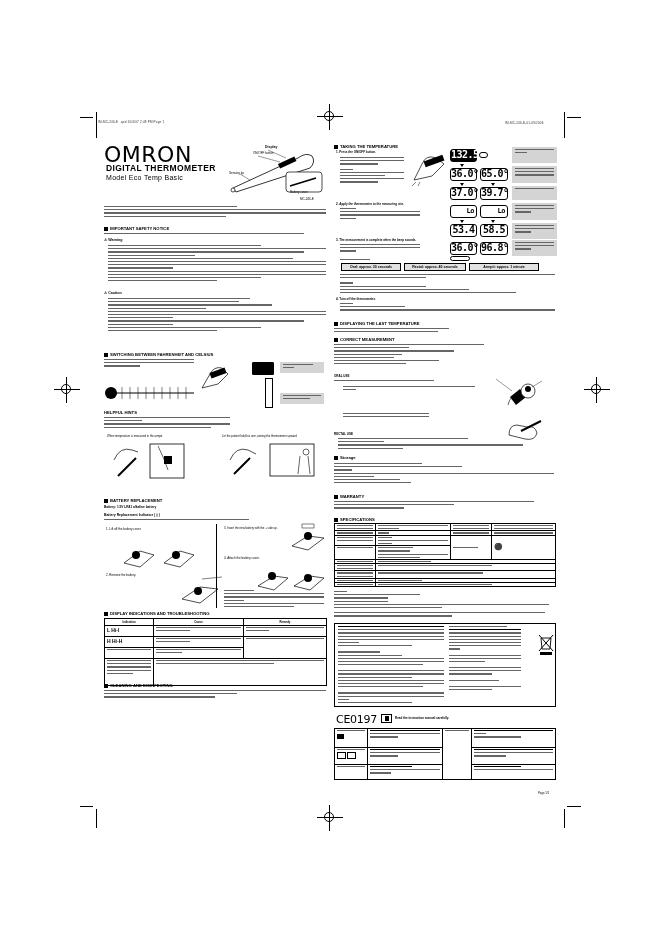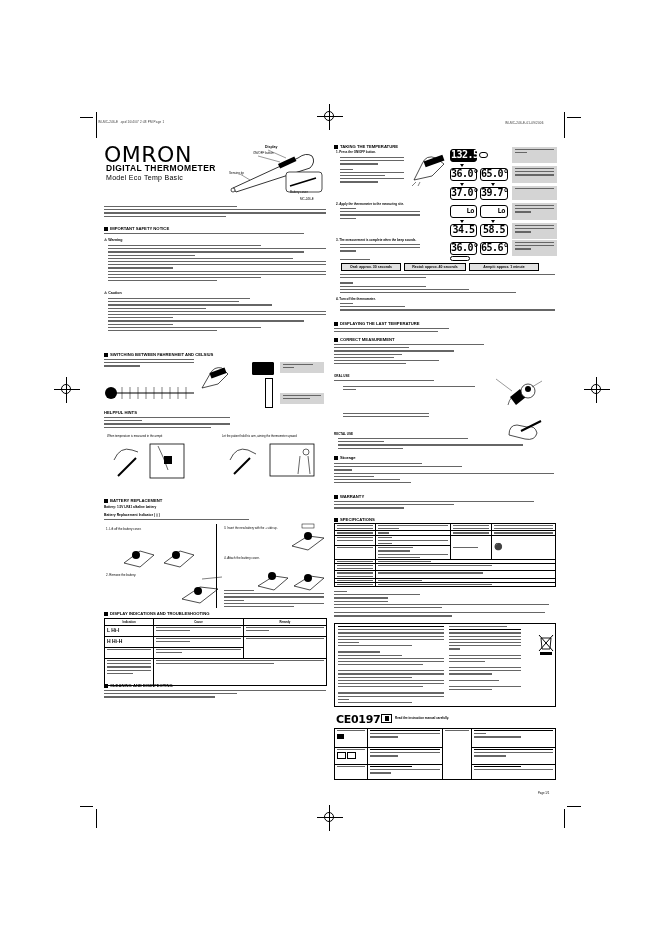--- a/index.html
+++ b/index.html
@@ -24,21 +24,21 @@
   .box{border:1px solid #000;box-sizing:border-box;}
   .grey{background:#d4d4d4;}
   .lcd{position:absolute;height:13px;border:1.5px solid #000;border-radius:3px;box-sizing:border-box;font-family:"DejaVu Sans Mono",monospace;font-weight:bold;font-size:10px;line-height:10px;text-align:center;letter-spacing:-0.5px;background:#fff;}
   .lcd.dark{background:#000;color:#fff;}
   .note{position:absolute;font-size:3px;line-height:4px;padding:2px 3px;box-sizing:border-box;}
   .arrow{position:absolute;width:0;height:0;border-left:2.5px solid transparent;border-right:2.5px solid transparent;border-top:3px solid #000;}
   .pill{position:absolute;border:1px solid #000;background:#e2e2e2;font-size:3.5px;font-weight:bold;text-align:center;line-height:7px;box-sizing:border-box;white-space:nowrap;}
   table.t{border-collapse:collapse;position:absolute;font-size:2.8px;}
   table.t td, table.t th{border:0.8px solid #000;padding:1px 2px;vertical-align:top;}
   table.t th{font-weight:bold;background:#fff;}
-  .ce{font-family:"DejaVu Sans",sans-serif;font-size:11px;font-weight:bold;letter-spacing:-0.3px;}
+  .ce{font-family:"DejaVu Sans",sans-serif;font-size:11px;font-weight:normal;letter-spacing:-0.3px;}
   .vline{position:absolute;width:1px;background:#000;}
   svg{display:block;}
 </style>
 </head>
 <body>
 
 <div class="crop-h" style="left:80px;top:117px;width:13px;"></div>
 <div class="crop-v" style="left:96px;top:112px;height:26px;"></div>
 <div class="crop-h" style="left:567px;top:117px;width:14px;"></div>
 <div class="crop-v" style="left:564px;top:112px;height:26px;"></div>
@@ -406,21 +406,21 @@
 <div class="abs lines" style="left:340px;top:208px;width:80px;">
   <div class="ln" style="width:20%"></div>
     <div class="ln"></div>
     <div class="ln"></div>
     <div class="ln" style="width:20%"></div>
 </div>
 <div class="lcd" style="left:450px;top:205px;width:27px;text-align:right;padding-right:2px;font-size:7px;">Lo</div>
 <div class="lcd" style="left:480px;top:205px;width:28px;text-align:right;padding-right:2px;font-size:7px;">Lo</div>
 <div class="arrow" style="left:460px;top:220px;"></div>
 <div class="arrow" style="left:491px;top:220px;"></div>
-<div class="lcd" style="left:450px;top:224px;width:27px;">34.5</div>
+<div class="lcd" style="left:450px;top:224px;width:27px;">53.4</div>
 <div class="lcd" style="left:480px;top:224px;width:28px;">58.5</div>
 <div class="note grey" style="left:512px;top:203px;width:45px;height:17px;">
     <div class="lines">
       <div class="ln"></div>
       <div class="ln"></div>
       <div class="ln" style="width:40%"></div>
     </div>
   </div>
 <div class="note grey" style="left:512px;top:223px;width:45px;height:16px;">
     <div class="lines">
@@ -430,21 +430,21 @@
     </div>
   </div>
 
 <div class="abs txt" style="left:336px;top:238px;font-weight:bold;">3. The measurement is complete when the beep sounds.</div>
 <div class="abs lines" style="left:340px;top:244px;width:80px;">
   <div class="ln"></div>
     <div class="ln"></div>
     <div class="ln" style="width:20%"></div>
 </div>
 <div class="lcd" style="left:450px;top:242px;width:27px;">36.0°</div>
-<div class="lcd" style="left:480px;top:242px;width:28px;">65.6°</div>
+<div class="lcd" style="left:480px;top:242px;width:28px;">96.8°</div>
 <div class="abs" style="left:450px;top:256px;width:20px;height:5px;border:1px solid #000;border-radius:3px;box-sizing:border-box;"></div>
 <div class="note grey" style="left:512px;top:240px;width:45px;height:16px;">
     <div class="lines">
       <div class="ln"></div>
       <div class="ln"></div>
       <div class="ln" style="width:40%"></div>
     </div>
   </div>
 
 <div class="abs lines" style="left:340px;top:259px;width:30px;">

